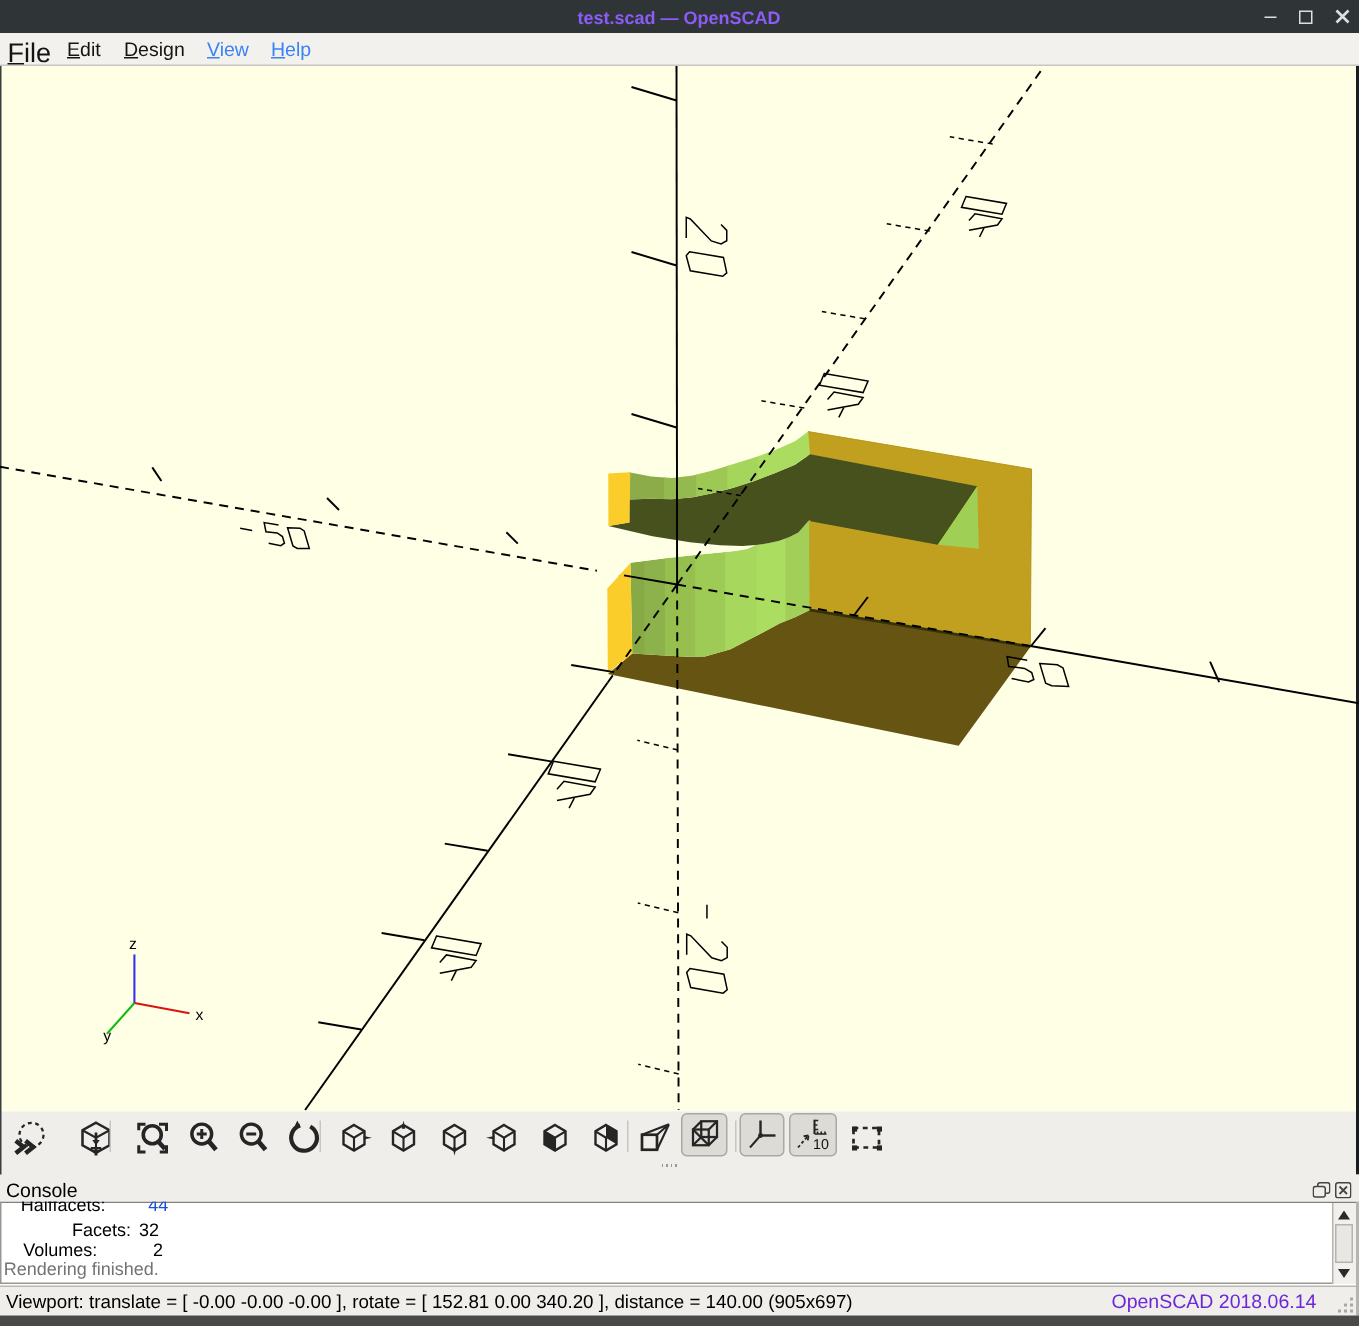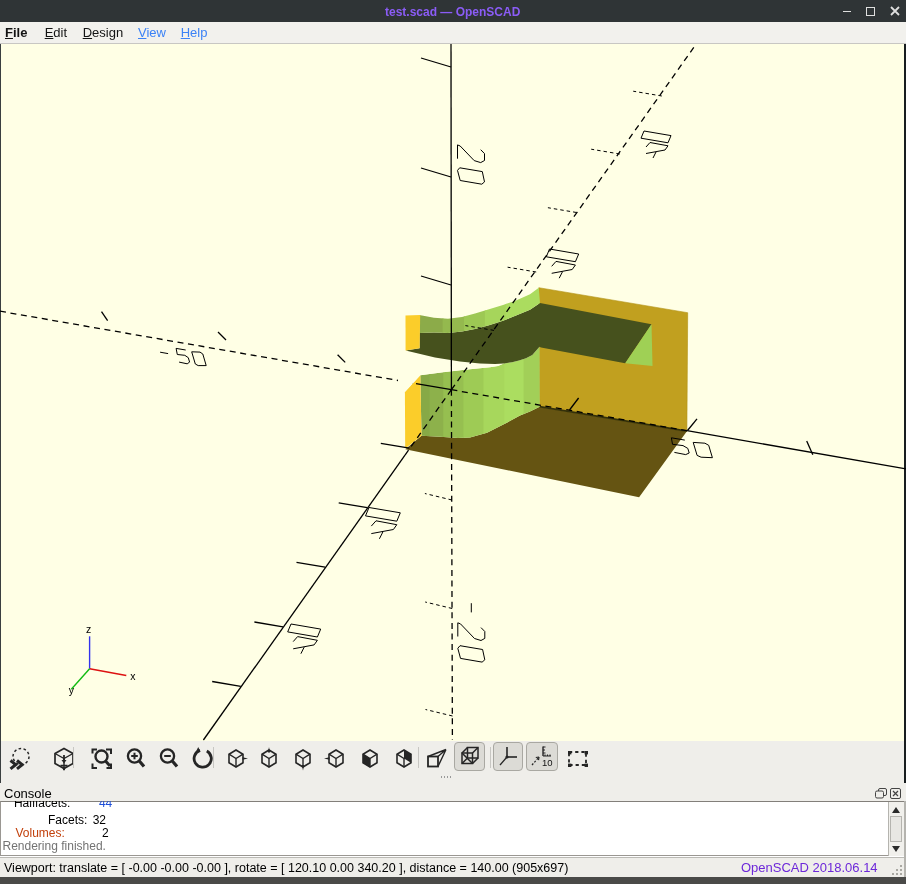--- a/index.html
+++ b/index.html
@@ -213,42 +213,42 @@
 <div style="position:absolute;left:490.3px;top:747px;width:1px;height:21px;background:#c7c6c2"></div>
 <div style="position:absolute;left:441px;top:776px;width:12px;height:2px;background:repeating-linear-gradient(90deg,#999 0 1px,transparent 1px 3px)"></div>
 <div style="position:absolute;left:0;top:0;width:906px;height:22px;background:#2f3436"></div>
 <div style="position:absolute;left:385px;top:4.5px;font-size:12px;color:#8b5cf6;font-weight:bold;white-space:pre;">test.scad — OpenSCAD</div>
 <div style="position:absolute;left:842.8px;top:10.5px;width:8px;height:1.8px;background:#dfdfdf"></div>
 <div style="position:absolute;left:866px;top:6.7px;width:9px;height:9px;border:1.8px solid #dfdfdf;box-sizing:border-box"></div>
 <svg style="position:absolute;left:890px;top:6px" width="10" height="10">
     <path d="M1 1 L9 9 M9 1 L1 9" stroke="#dfdfdf" stroke-width="1.8"></path>
   </svg>
 <div style="position:absolute;left:0;top:22px;width:906px;height:22px;background:#f2f1ed;border-bottom:1px solid #c8c7c3;box-sizing:border-box"></div>
-<div style="position:absolute;left:5px;top:24.8px;font-size:13px;color:#141414;font-weight:bold;white-space:pre;"><span style="text-decoration:underline">F</span>ile</div>
+<div style="position:absolute;left:5px;top:24.8px;font-size:18px;color:#141414;font-weight:normal;white-space:pre;"><span style="text-decoration:underline">F</span>ile</div>
 <div style="position:absolute;left:44.7px;top:24.8px;font-size:13px;color:#141414;font-weight:normal;white-space:pre;"><span style="text-decoration:underline">E</span>dit</div>
 <div style="position:absolute;left:82.7px;top:24.8px;font-size:13px;color:#141414;font-weight:normal;white-space:pre;"><span style="text-decoration:underline">D</span>esign</div>
 <div style="position:absolute;left:138px;top:24.8px;font-size:13px;color:#3b82f6;font-weight:normal;white-space:pre;"><span style="text-decoration:underline">V</span>iew</div>
 <div style="position:absolute;left:180.7px;top:24.8px;font-size:13px;color:#3b82f6;font-weight:normal;white-space:pre;"><span style="text-decoration:underline">H</span>elp</div>
 <div style="position:absolute;left:0;top:44px;width:1px;height:742px;background:#3a3f40"></div>
 <div style="position:absolute;left:903.6px;top:44px;width:2.4px;height:742px;background:#181d1f"></div>
 <div style="position:absolute;left:4px;top:786px;font-size:13px;color:#000;font-weight:normal;white-space:pre;">Console</div>
 <svg style="position:absolute;left:875px;top:787.5px" width="12" height="11">
     <rect x="3.5" y="0.5" width="8" height="7" fill="none" stroke="#444" stroke-width="1" rx="1.5"></rect>
     <rect x="0.5" y="3" width="8" height="7" fill="#efeeea" stroke="#444" stroke-width="1" rx="1.5"></rect>
   </svg>
 <svg style="position:absolute;left:889.5px;top:787.5px" width="11" height="11">
     <rect x="0.5" y="0.5" width="10" height="10" fill="none" stroke="#444" stroke-width="1" rx="1.5"></rect>
     <path d="M3 3 L8 8 M8 3 L3 8" stroke="#444" stroke-width="1.2"></path>
   </svg>
 <div style="position:absolute;left:0;top:801px;width:906px;height:55px;background:#fff;border-top:1px solid #827f7a;border-bottom:1px solid #9a9792;border-left:1px solid #9a9792;box-sizing:border-box;overflow:hidden"></div>
 <div style="position:absolute;left:13.9px;top:795.8px;font-size:12px;color:#000;font-weight:normal;white-space:pre;">Halffacets:</div>
 <div style="position:absolute;left:98.9px;top:795.8px;font-size:12px;color:#1d4ed8;font-weight:normal;white-space:pre;">44</div>
 <div style="position:absolute;left:17px;top:812.9px;font-size:12px;color:#000;font-weight:normal;white-space:pre;margin-left:31px;">Facets:</div>
 <div style="position:absolute;left:92.7px;top:812.9px;font-size:12px;color:#000;font-weight:normal;white-space:pre;">32</div>
-<div style="position:absolute;left:15.5px;top:825.9px;font-size:12px;color:#c2410c;font-weight:normal;white-space:pre;">Volumes:</div>
+<div style="position:absolute;left:15.5px;top:825.9px;font-size:12px;color:#000000;font-weight:normal;white-space:pre;">Volumes:</div>
 <div style="position:absolute;left:102px;top:825.9px;font-size:12px;color:#000;font-weight:normal;white-space:pre;">2</div>
 <div style="position:absolute;left:2.5px;top:838.9px;font-size:12px;color:#737373;font-weight:normal;white-space:pre;">Rendering finished.</div>
 <div style="position:absolute;left:0;top:783px;width:906px;height:18px;background:#efeeea;z-index:3"></div>
 <div style="position:absolute;left:4px;top:786px;font-size:13px;color:#000;font-weight:normal;white-space:pre;z-index:4">Console</div>
 <svg style="position:absolute;left:875px;top:787.5px;z-index:4" width="12" height="11">
     <rect x="3.5" y="0.5" width="8" height="7" fill="none" stroke="#444" stroke-width="1" rx="1.5"></rect>
     <rect x="0.5" y="3" width="8" height="7" fill="#efeeea" stroke="#444" stroke-width="1" rx="1.5"></rect>
   </svg>
 <svg style="position:absolute;left:889.5px;top:787.5px;z-index:4" width="11" height="11">
     <rect x="0.5" y="0.5" width="10" height="10" fill="none" stroke="#444" stroke-width="1" rx="1.5"></rect>
@@ -256,21 +256,21 @@
   </svg>
 <div style="position:absolute;left:888px;top:802px;width:16px;height:54px;background:#f1f0ec;border-left:1px solid #b5b4af;box-sizing:border-box"></div>
 <svg style="position:absolute;left:889px;top:804px" width="14" height="12">
     <path d="M7 3 L11 9 L3 9 Z" fill="#2a2a2a"></path>
   </svg>
 <svg style="position:absolute;left:889px;top:843px" width="14" height="12">
     <path d="M3 3 L11 3 L7 9 Z" fill="#2a2a2a"></path>
   </svg>
 <div style="position:absolute;left:890px;top:816px;width:12px;height:26px;background:#e8e7e3;border:1px solid #b5b4af;box-sizing:border-box"></div>
 <div style="position:absolute;left:0;top:857px;width:906px;height:20px;background:#efeeea;border-top:1px solid #bbbab5;box-sizing:border-box"></div>
-<div style="position:absolute;left:4px;top:860.5px;font-size:12.5px;color:#000;font-weight:normal;white-space:pre;">Viewport: translate = [ -0.00 -0.00 -0.00 ], rotate = [ 120.10 0.00 340.20 ], distance = 140.00 (905x697)</div>
+<div style="position:absolute;left:4px;top:860.5px;font-size:12.5px;color:#000;font-weight:normal;white-space:pre;">Viewport: translate = [ -0.00 -0.00 -0.00 ], rotate = [ 152.81 0.00 340.20 ], distance = 140.00 (905x697)</div>
 <div style="position:absolute;left:741px;top:860px;font-size:13px;color:#6d28d9;font-weight:normal;white-space:pre;">OpenSCAD 2018.06.14</div>
 <svg style="position:absolute;left:891px;top:864px" width="13" height="12">
     <g fill="#a9a8a2">
       <rect x="9" y="1" width="2" height="2"></rect>
       <rect x="5" y="5" width="2" height="2"></rect>
       <rect x="9" y="5" width="2" height="2"></rect>
       <rect x="1" y="9" width="2" height="2"></rect>
       <rect x="5" y="9" width="2" height="2"></rect>
       <rect x="9" y="9" width="2" height="2"></rect>
     </g>

